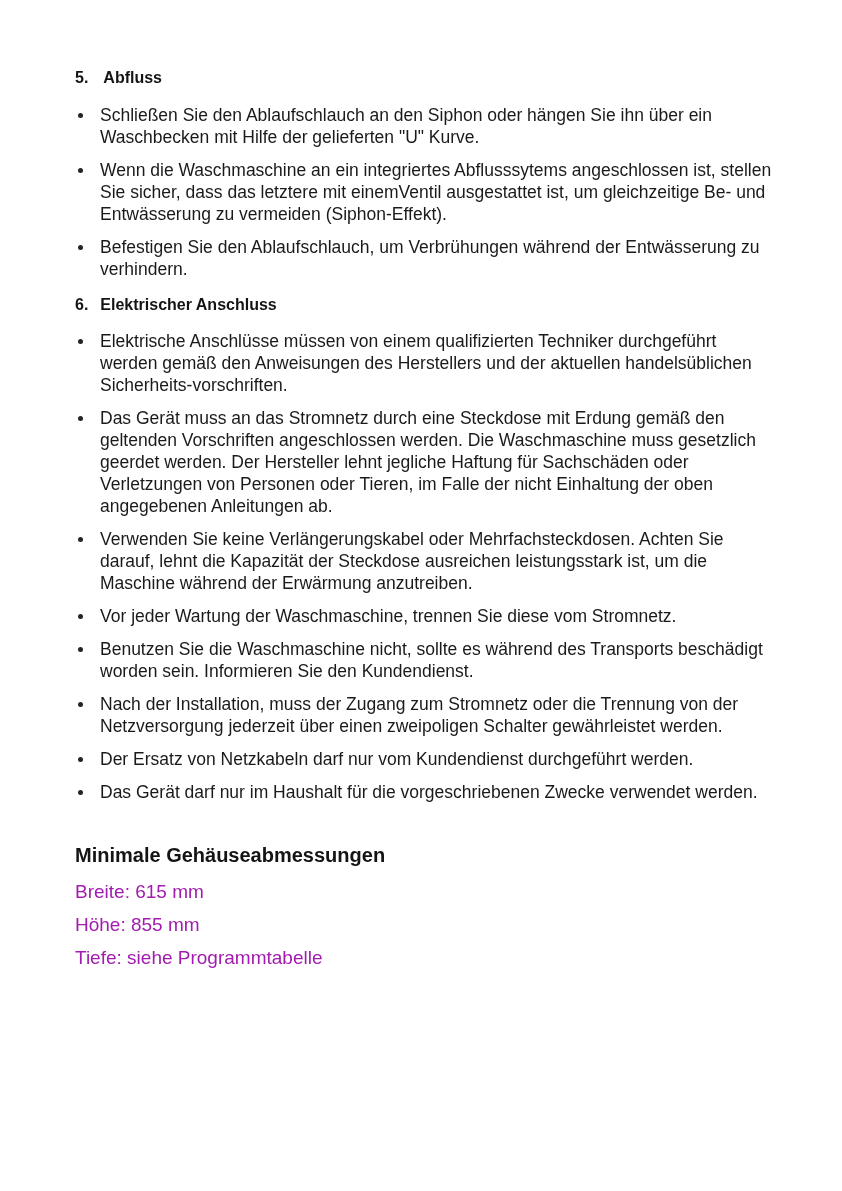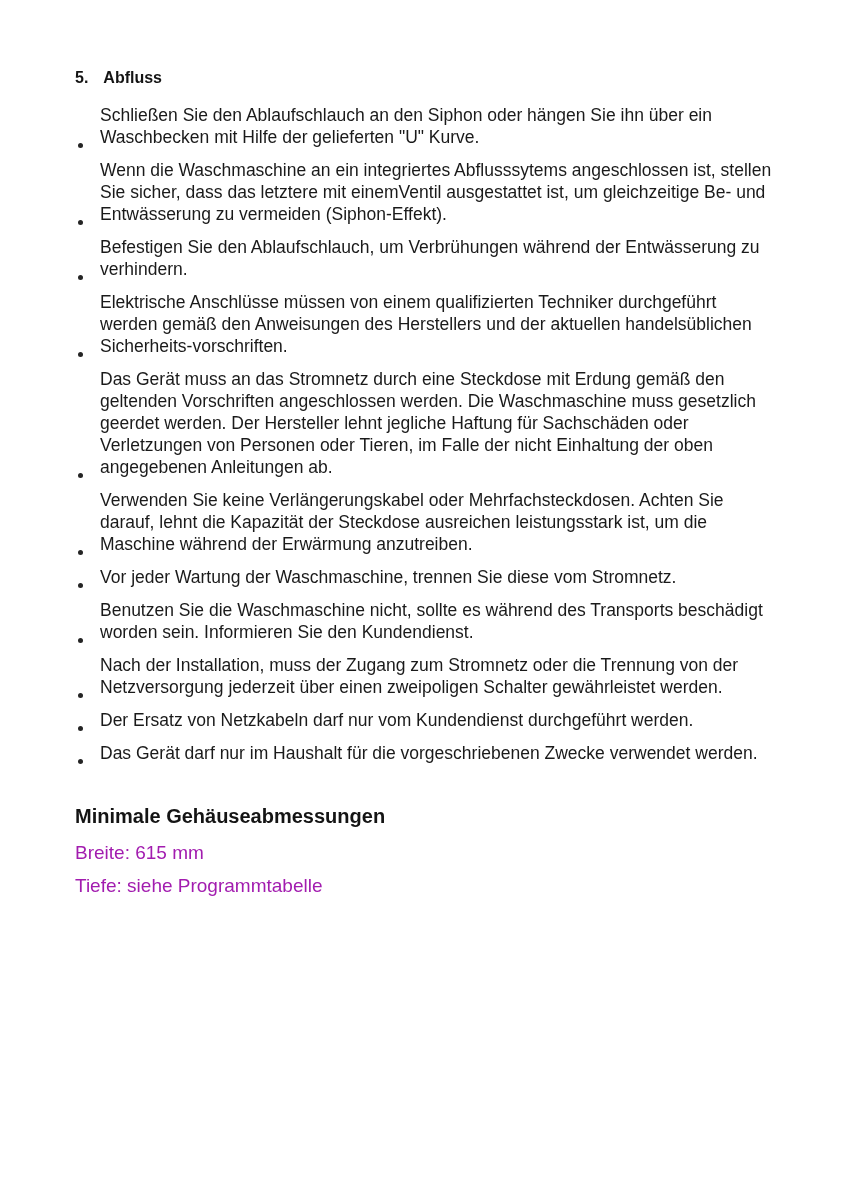--- a/index.html
+++ b/index.html
@@ -30,21 +30,21 @@
     margin-bottom: 11px;
   }
   .sec-num {
     margin-right: 12px;
   }
   .section-5 .sec-num {
     margin-right: 15px;
   }
   .bullet {
     display: flex;
-    align-items: flex-end;
+    align-items: flex-start;
     margin: 0 0 11px 0;
   }
   .dot-col {
     flex: 0 0 25px;
     width: 25px;
   }
   .dot {
     display: block;
     width: 5px;
     height: 5px;
@@ -95,20 +95,21 @@
     </div>
     <div class="bullet">
       <span class="dot-col">
           <span class="dot"></span>
         </span>
       <p>Befestigen Sie den Ablaufschlauch, um Verbrühungen während der Entwässerung zu verhindern.</p>
     </div>
   </div>
 
   <div class="section section-6">
+    <h2 class="sec-h"><span class="sec-num">6.</span><span>Elektrischer Anschluss</span></h2>
 
     <div class="bullet">
       <span class="dot-col">
           <span class="dot"></span>
         </span>
       <p>Elektrische Anschlüsse müssen von einem qualifizierten Techniker durchgeführt werden gemäß den Anweisungen des Herstellers und der aktuellen handelsüblichen Sicherheits-vorschriften.</p>
     </div>
     <div class="bullet">
       <span class="dot-col">
           <span class="dot"></span>
@@ -149,16 +150,17 @@
       <span class="dot-col">
           <span class="dot"></span>
         </span>
       <p>Das Gerät darf nur im Haushalt für die vorgeschriebenen Zwecke verwendet werden.</p>
     </div>
   </div>
 
   <div class="dim-block">
     <h3 class="dim-h">Minimale Gehäuseabmessungen</h3>
     <p class="dim-line">Breite: 615 mm</p>
+    <p class="dim-line">Höhe: 855 mm</p>
     <p class="dim-line">Tiefe: siehe Programmtabelle</p>
   </div>
 
 </div>
 
 </body></html>

